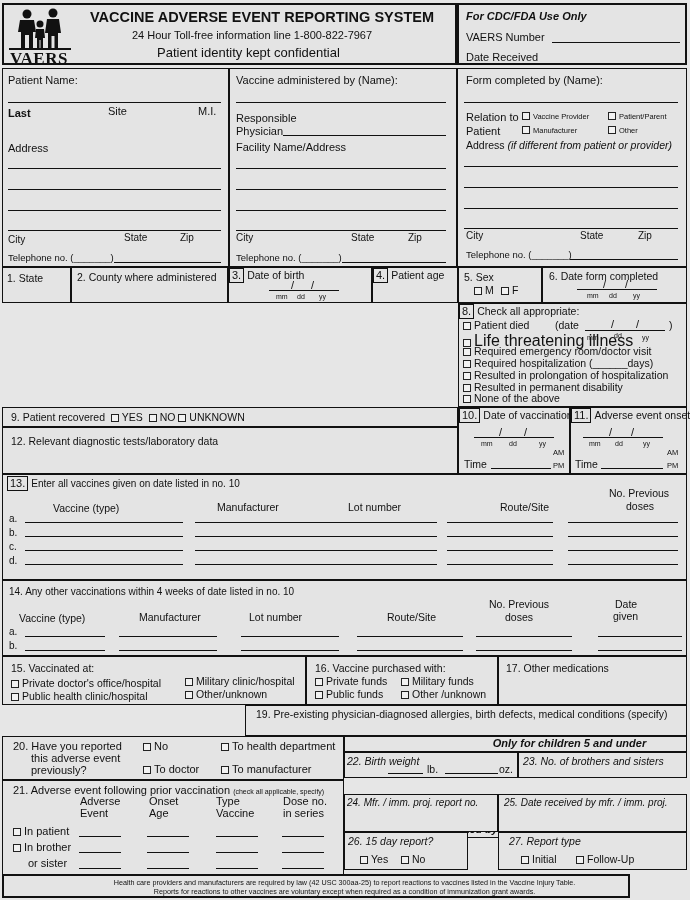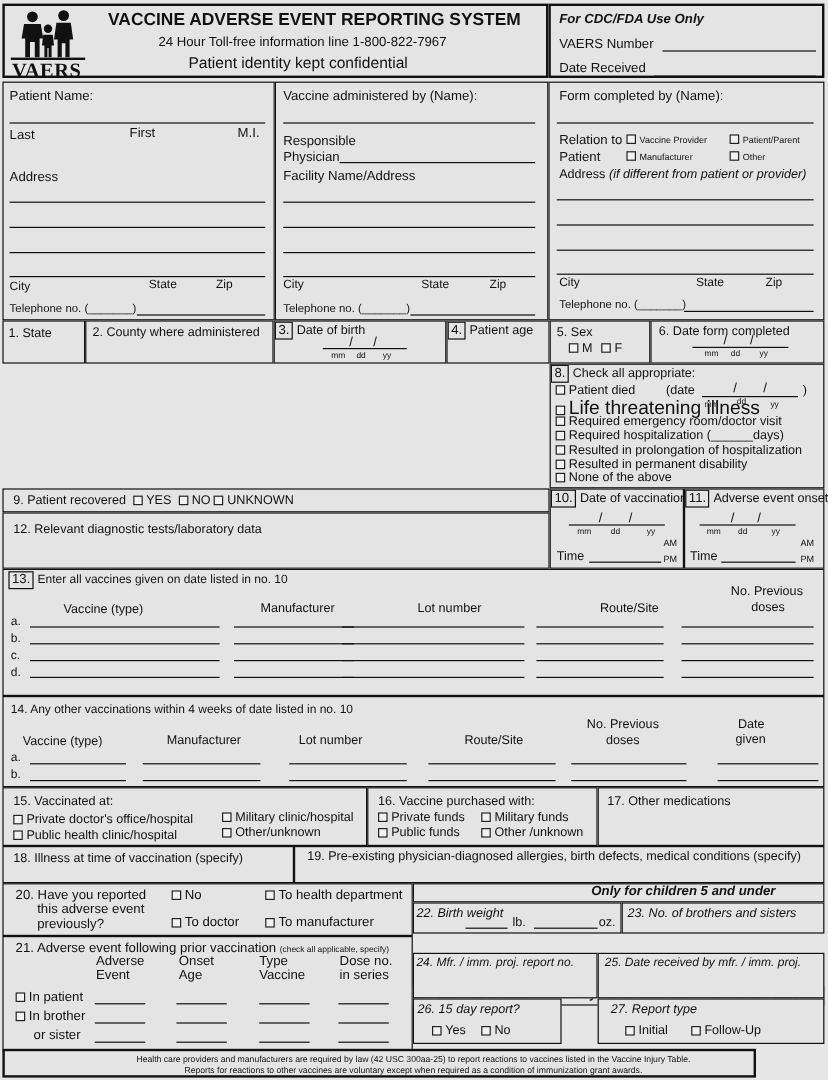--- a/index.html
+++ b/index.html
@@ -45,22 +45,22 @@
     <div class="t bold it" style="left:7px;top:5px;font-size:11px;">For CDC/FDA Use Only</div>
     <div class="t" style="left:7px;top:26px;font-size:11px;">VAERS Number</div>
     <div class="line" style="left:93px;top:37px;width:128px;"></div>
     <div class="t" style="left:7px;top:46px;font-size:11px;">Date Received</div>
     <div class="line" style="left:86px;top:58px;width:135px;"></div>
   </div>
 
   <div class="box" style="left:2px;top:68px;width:227px;height:199px;">
     <div class="t" style="left:5px;top:5px;font-size:11px;">Patient Name:</div>
     <div class="line" style="left:5px;top:33px;width:213px;"></div>
-    <div class="t" style="left:5px;top:38px;font-size:11px;">Last</div>
-    <div class="t" style="left:105px;top:36px;font-size:11px;">First</div>
+    <div class="t" style="left:5px;top:38px;font-size:11px;font-weight:bold;">Last</div>
+    <div class="t" style="left:105px;top:36px;font-size:11px;">Site</div>
     <div class="t" style="left:195px;top:36px;font-size:11px;">M.I.</div>
     <div class="t" style="left:5px;top:73px;font-size:11px;">Address</div>
     <div class="line" style="left:5px;top:99px;width:213px;"></div>
     <div class="line" style="left:5px;top:120px;width:213px;"></div>
     <div class="line" style="left:5px;top:141px;width:213px;"></div>
     <div class="line" style="left:5px;top:161px;width:213px;"></div>
     <div class="t" style="left:5px;top:165px;font-size:10px;">City</div>
     <div class="t" style="left:121px;top:163px;font-size:10px;">State</div>
     <div class="t" style="left:177px;top:163px;font-size:10px;">Zip</div>
     <div class="t" style="left:5px;top:183px;font-size:9.5px;">Telephone no. (_______)</div>
@@ -271,23 +271,20 @@
     <div class="t" style="left:8px;top:5px;font-size:10.5px;">16. Vaccine purchased with:</div>
     <div class="t" style="left:8px;top:18px;font-size:10.5px;"><span class="cb"></span><span>Private funds</span></div>
     <div class="t" style="left:94px;top:18px;font-size:10.5px;"><span class="cb"></span><span>Military funds</span></div>
     <div class="t" style="left:8px;top:31px;font-size:10.5px;"><span class="cb"></span><span>Public funds</span></div>
     <div class="t" style="left:94px;top:31px;font-size:10.5px;"><span class="cb"></span><span>Other /unknown</span></div>
   </div>
   <div class="box" style="left:498px;top:656px;width:189px;height:49px;">
     <div class="t" style="left:7px;top:5px;font-size:10.5px;">17. Other medications</div>
   </div>
 
-  <div class="box" style="left:2px;top:705px;width:243px;height:31px;">
-    <div class="t" style="left:8px;top:3px;font-size:10.5px;">18. Illness at time of vaccination (specify)</div>
-  </div>
   <div class="box" style="left:245px;top:705px;width:442px;height:31px;">
     <div class="t" style="left:10px;top:2px;font-size:10.5px;">19. Pre-existing physician-diagnosed allergies, birth defects, medical conditions (specify)</div>
   </div>
 
   <div class="box" style="left:2px;top:736px;width:342px;height:44px;">
     <div class="t" style="left:10px;top:3px;font-size:11px;">20. Have you reported</div>
     <div class="t" style="left:28px;top:15px;font-size:11px;">this adverse event</div>
     <div class="t" style="left:28px;top:27px;font-size:11px;">previously?</div>
     <div class="t" style="left:140px;top:3px;font-size:11px;"><span class="cb"></span><span>No</span></div>
     <div class="t" style="left:218px;top:3px;font-size:11px;"><span class="cb"></span><span>To health department</span></div>

